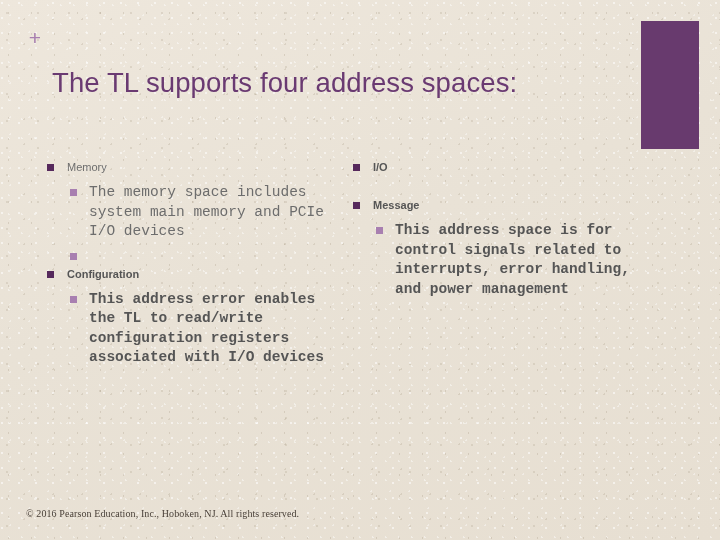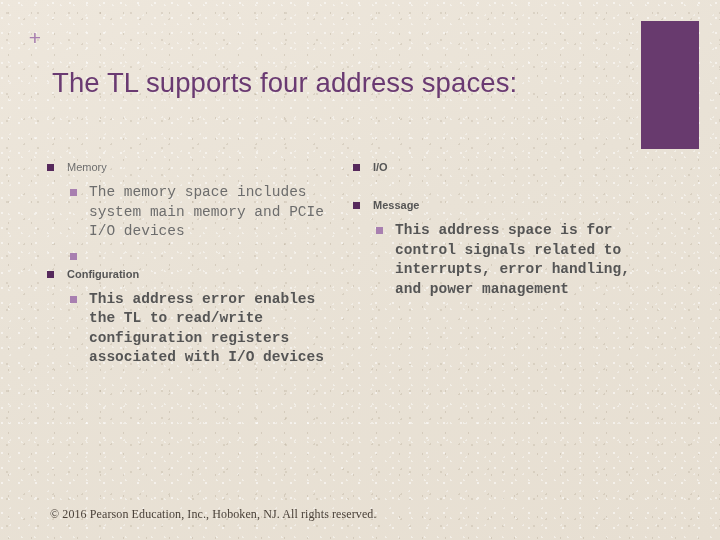--- a/index.html
+++ b/index.html
@@ -125,24 +125,23 @@
   .w-bold  .lvl2 { font-weight: 700; color: #555555; }
   .w-bold  .lvl1 { font-weight: 700; }
 
   
   #footer {
     position: absolute;
     left: 26px;
     top: 508px;
     color: #4a4139;
     font-family: "Liberation Serif", serif;
-    font-size: 12px;
+    font-size: 10px;
     line-height: 12px;
     letter-spacing: 0.1px;
-    margin-left: 24px;
   }
 </style>
 </head>
 <body>
 
 <div id="slide">
 
   <div id="accent-block"></div>
 
   <div id="plus-mark">+</div>

